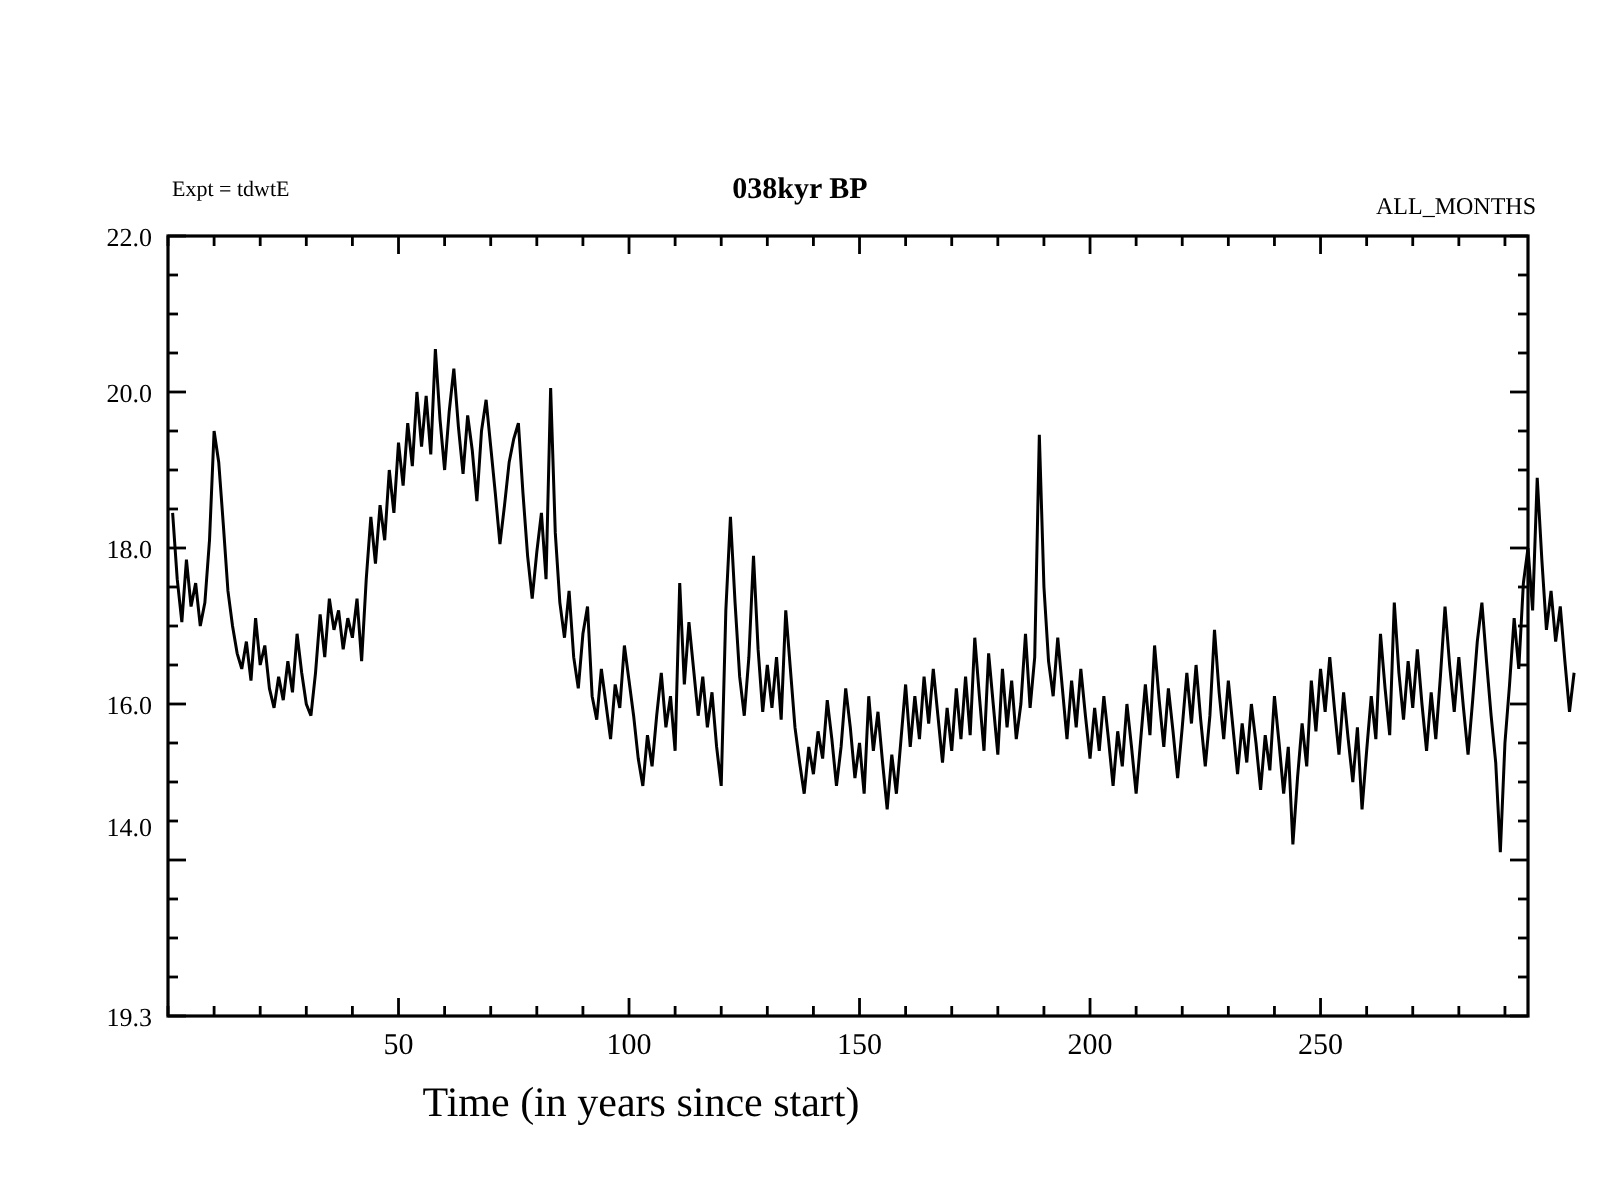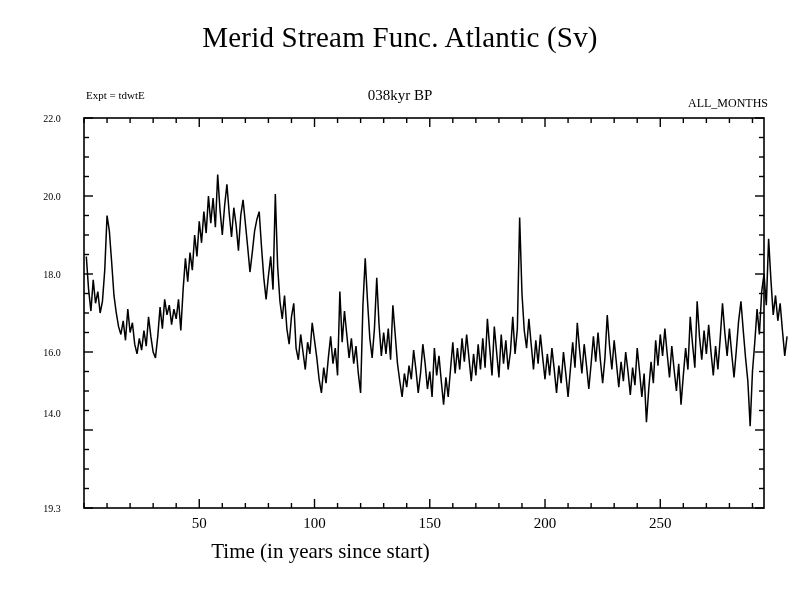--- a/index.html
+++ b/index.html
@@ -51,36 +51,37 @@
     white-space: nowrap;
   }
   .label-period {
     position: absolute;
     left: 0; top: 86px;
     width: 800px;
     text-align: center;
     font-size: 15px;
     line-height: 18px;
     white-space: nowrap;
+    font-weight: bold;
   }
   .label-months {
     position: absolute;
     right: 32px; top: 94px;
     font-size: 12px;
     line-height: 18px;
     white-space: nowrap;
   }
 
   
   .ytick-label {
     position: absolute;
     right: 0;
     width: 48px;
-    text-align: center;
-    font-size: 10px;
+    text-align: right;
+    font-size: 13px;
     line-height: 15px;
     white-space: nowrap;
   }
   #ytick-labels {
     position: absolute;
     left: 28px; top: 0;
     width: 48px; height: 600px;
   }
   .xtick-label {
     position: absolute;
@@ -110,21 +111,20 @@
   #plot-svg {
     position: absolute;
     left: 0; top: 0;
   }
 </style>
 </head>
 <body>
 
 <div id="figure">
 
-  <div class="title-main">Merid Stream Func. Atlantic (Sv)</div>
 
 
   <div class="label-expt">Expt = tdwtE</div>
 
   <div class="label-period">038kyr BP</div>
 
   <div class="label-months">ALL_MONTHS</div>
 
   <svg id="plot-svg" width="800" height="600">
     <g id="frame-group">

